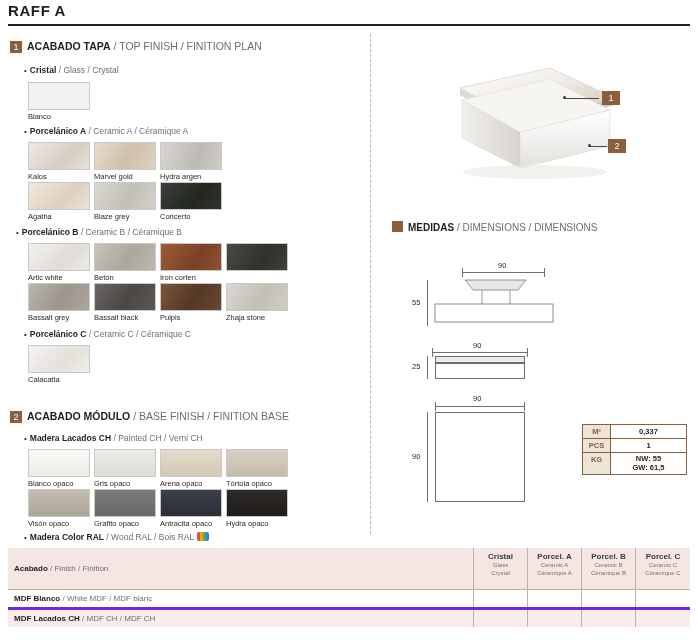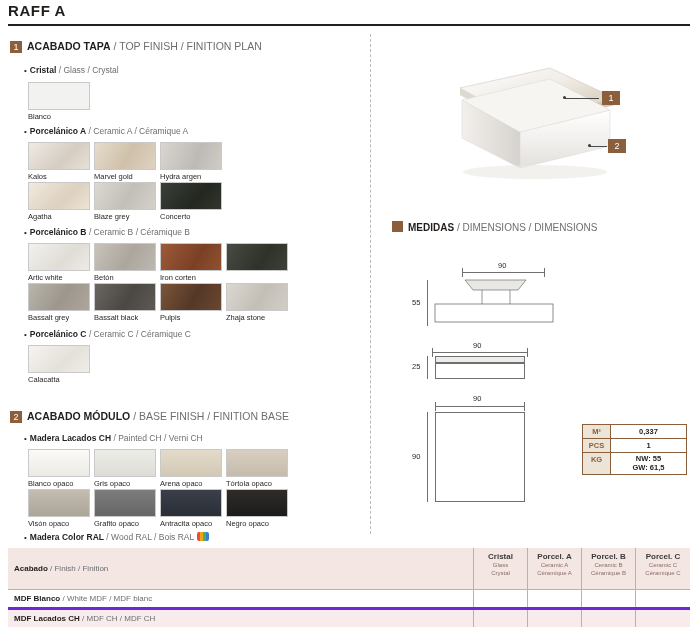--- a/index.html
+++ b/index.html
@@ -148,21 +148,21 @@
   <div class="sw-lbl" style="left:94px; top:172px;">Marvel gold</div>
   <div class="sw-lbl" style="left:160px; top:172px;">Hydra argen</div>
 
   <div class="sw" style="left:28px; top:182px; background:linear-gradient(135deg,#f1e9de,#ddd1bf 60%,#ece4d7);"></div>
   <div class="sw" style="left:94px; top:182px; background:linear-gradient(120deg,#dcd8d2,#c2beb8 55%,#d4d0ca);"></div>
   <div class="sw" style="left:160px; top:182px; background:linear-gradient(130deg,#3a403a,#23271f 60%,#31362d);"></div>
   <div class="sw-lbl" style="left:28px; top:212px;">Agatha</div>
   <div class="sw-lbl" style="left:94px; top:212px;">Blaze grey</div>
   <div class="sw-lbl" style="left:160px; top:212px;">Concerto</div>
 
-  <div class="grp" style="left:24px; top:227px;">
+  <div class="grp" style="left:16px; top:227px;">
     <span class="bullet">•</span><b>Porcelánico B</b> <span class="lite">/ Ceramic B / Céramique B</span>
   </div>
   <div class="sw" style="left:28px; top:243px; background:linear-gradient(135deg,#f3f1ed,#e0ddd7 60%,#eeebe6);"></div>
   <div class="sw" style="left:94px; top:243px; background:linear-gradient(120deg,#c8c3bb,#aca69d 55%,#bdb8b0);"></div>
   <div class="sw" style="left:160px; top:243px; background:linear-gradient(120deg,#9e5a38,#7a4026 60%,#90512f);"></div>
   <div class="sw" style="left:226px; top:243px; background:linear-gradient(120deg,#474b43,#2e3229 60%,#3d4139);"></div>
   <div class="sw-lbl" style="left:28px; top:273px;">Artic white</div>
   <div class="sw-lbl" style="left:94px; top:273px;">Betón</div>
   <div class="sw-lbl" style="left:160px; top:273px;">Iron corten</div>
   <div class="sw-lbl" style="left:226px; top:291px;">Iron moss</div>
@@ -198,21 +198,21 @@
   <div class="sw-lbl" style="left:160px; top:479px;">Arena opaco</div>
   <div class="sw-lbl" style="left:226px; top:479px;">Tórtola opaco</div>
 
   <div class="sw" style="left:28px; top:489px; background:linear-gradient(180deg,#c3bdb2,#aba598);"></div>
   <div class="sw" style="left:94px; top:489px; background:linear-gradient(180deg,#7c7c7c,#666666);"></div>
   <div class="sw" style="left:160px; top:489px; background:linear-gradient(180deg,#3a3f49,#2a2e36);"></div>
   <div class="sw" style="left:226px; top:489px; background:linear-gradient(180deg,#2e2b29,#1e1c1a);"></div>
   <div class="sw-lbl" style="left:28px; top:519px;">Visón opaco</div>
   <div class="sw-lbl" style="left:94px; top:519px;">Grafito opaco</div>
   <div class="sw-lbl" style="left:160px; top:519px;">Antracita opaco</div>
-  <div class="sw-lbl" style="left:226px; top:519px;">Negro opaco</div>
+  <div class="sw-lbl" style="left:226px; top:519px;">Hydra opaco</div>
 
   <div class="grp" style="left:24px; top:532px;">
     <span class="bullet">•</span><b>Madera Color RAL</b> <span class="lite">/ Wood RAL / Bois RAL</span><span class="ralball"></span>
   </div>
 
   <svg class="prod" viewBox="0 0 230 120">
     <defs>
       <linearGradient id="topG" x1="0" y1="0" x2="1" y2="1">
         <stop offset="0%" stop-color="#ffffff"></stop>
         <stop offset="45%" stop-color="#f0ece6"></stop>

